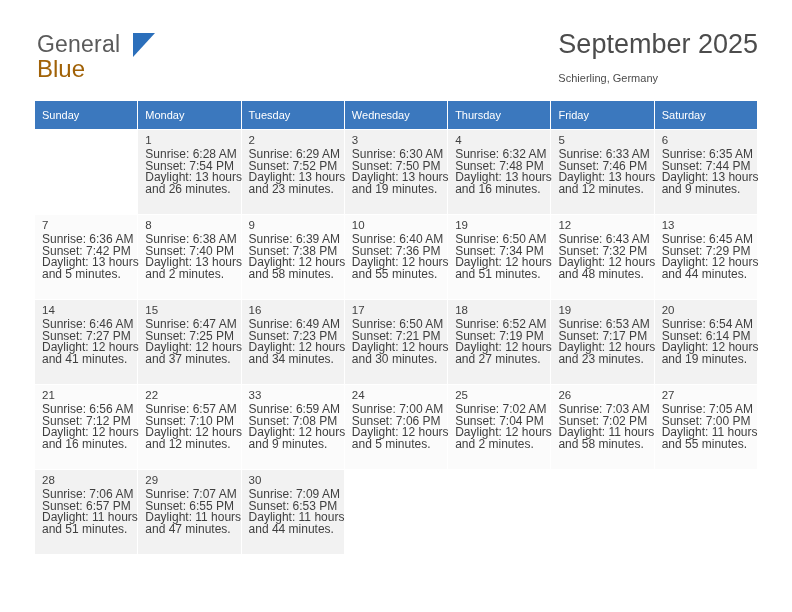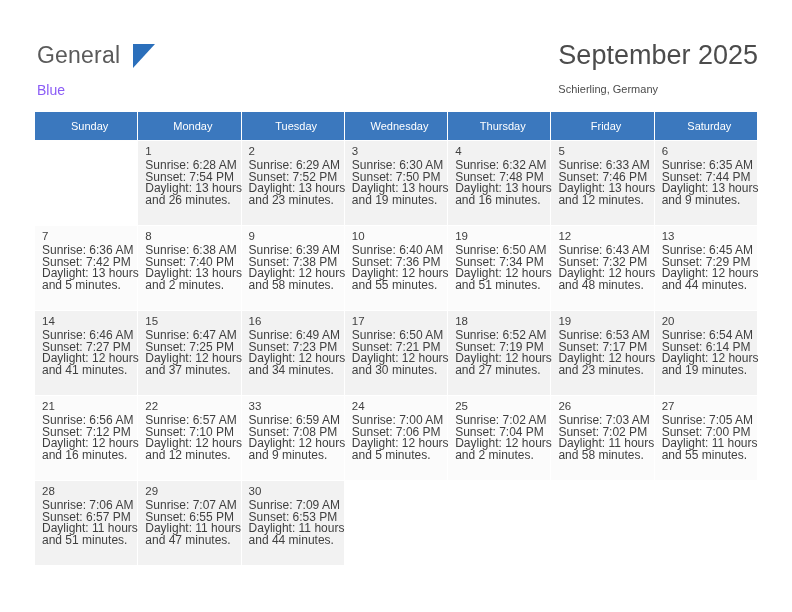--- a/index.html
+++ b/index.html
@@ -12,45 +12,45 @@
     background: #ffffff;
     font-family: "Liberation Sans", sans-serif;
     color: #333333;
     overflow: hidden;
   }
   .page {
     position: relative;
     width: 792px;
     height: 612px;
     box-sizing: border-box;
-    padding: 15px 34px;
+    padding: 4px 34px;
   }
   .header {
     position: relative;
     height: 96px;
   }
   .logo {
     position: absolute;
     left: 3px;
     top: 28px;
     width: 180px;
     height: 52px;
   }
   .logo-general {
     font-size: 23px;
     color: #5a5a5a;
     letter-spacing: 0.2px;
     line-height: 25px;
     font-family: "Liberation Sans", sans-serif;
   }
   .logo-blue {
-    font-size: 14px;
-    color: #8b5cf6;
+    font-size: 24px;
+    color: #a16207;
     line-height: 22px;
-    margin-top: 11px;
+    margin-top: 1px;
     font-family: "Liberation Sans", sans-serif;
   }
   .logo-flag {
     position: absolute;
     left: 96px;
     top: 1px;
     width: 0;
     height: 0;
     border-left: 22px solid #2b6fbb;
     border-bottom: 24px solid transparent;
@@ -77,21 +77,21 @@
   table.calendar {
     width: 724px;
     border-collapse: collapse;
     table-layout: fixed;
   }
   table.calendar th {
     background: #3b78be;
     color: #ffffff;
     font-size: 11px;
     font-weight: normal;
-    text-align: center;
+    text-align: left;
     padding: 5px 0 5px 7px;
     border: 1px solid #ffffff;
     border-bottom: none;
     height: 18px;
   }
   table.calendar td {
     vertical-align: top;
     border: 1px solid #ffffff;
     padding: 0;
     width: 103.4px;

